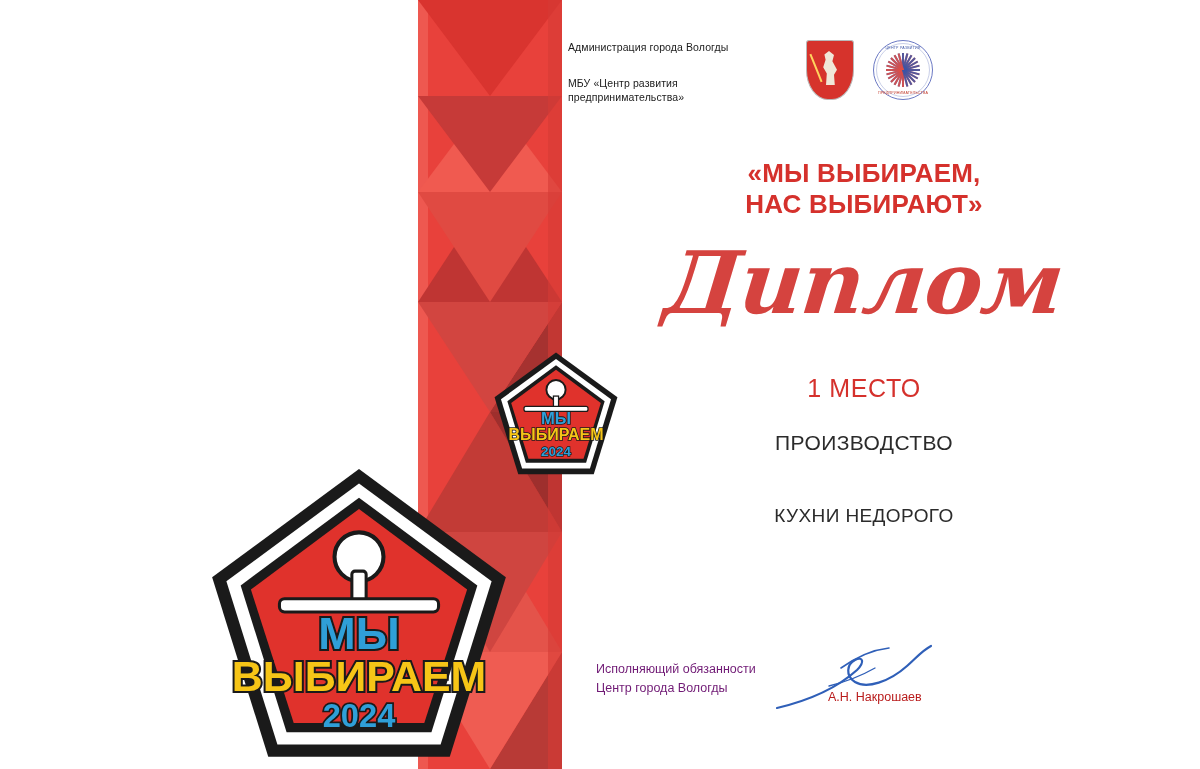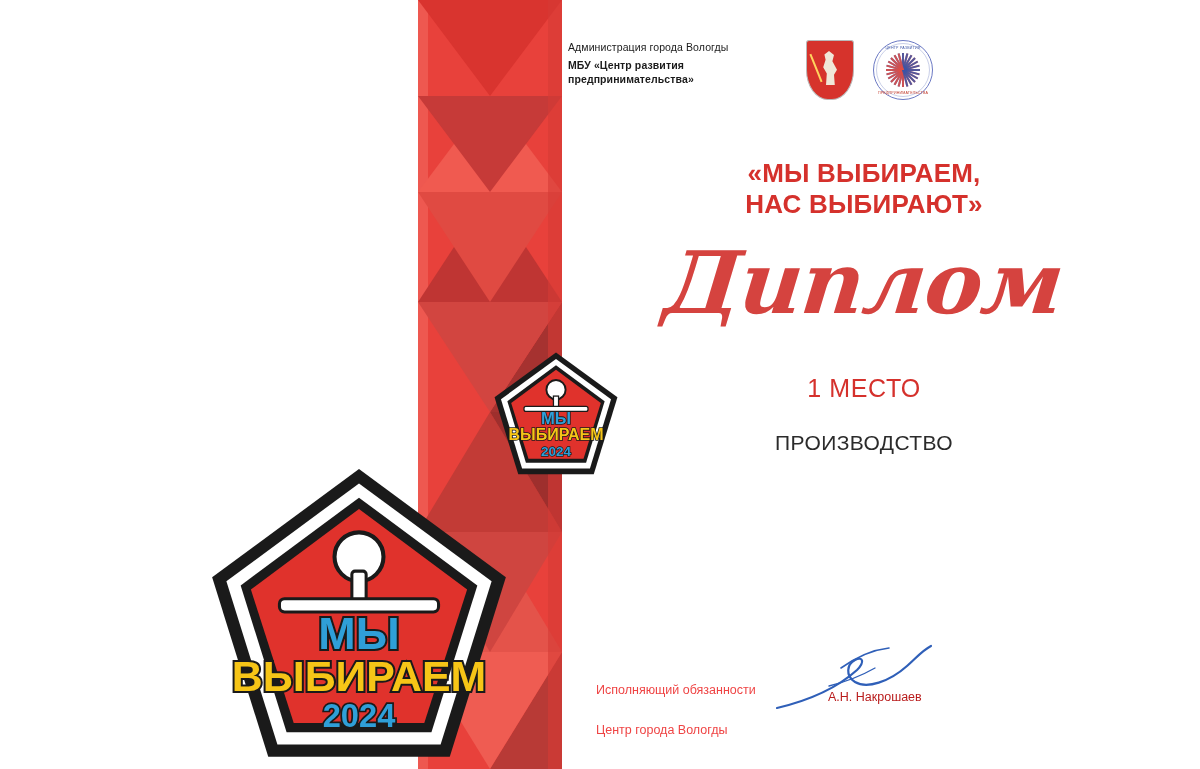--- a/index.html
+++ b/index.html
@@ -46,21 +46,21 @@
 
   
   .org-block {
     position: absolute; left: 568px; top: 40px;
     width: 200px;
   }
   .org-line {
     font-size: 10.5px; color: #1b1b1b; line-height: 14px;
     letter-spacing: .1px;
   }
-  .org-line.second { margin-top: 4px; font-weight: bold; }
+  .org-line.second { margin-top: 22px; }
 
   
   .coa {
     position: absolute; left: 806px; top: 40px;
     width: 48px; height: 60px;
   }
   .coa-shield {
     width: 48px; height: 60px;
     background: #d6332c;
     border: 1.5px solid #b9b9b9;
@@ -148,21 +148,21 @@
   }
   .winner {
     position: absolute; left: 604px; top: 505px; width: 520px;
     text-align: center;
     font-size: 19px; font-weight: 400; color: #2b2b2b;
     letter-spacing: .4px;
   }
 
   
   .sig-wrap { position:absolute; left: 596px; top: 660px; width: 420px; height: 70px; }
-  .sig-role { font-size: 12.5px; color:#ef4444; line-height: 19px; margin-top: 21px; }
+  .sig-role { font-size: 12.5px; color:#701a75; line-height: 19px; }
   .sig-name {
     position:absolute; left: 232px; top: 30px;
     font-size: 12.5px; color:#b91c1c;
   }
   .sig-ink { position:absolute; left: 175px; top: -18px; width: 190px; height: 72px; }
 
   
   .logo-small { position: absolute; left: 492px; top: 350px; width: 128px; height: 128px; }
   .logo-big   { position: absolute; left: 206px; top: 463px; width: 306px; height: 306px; }
 </style>
@@ -240,20 +240,21 @@
   </div>
 
   <div class="diploma-word">Диплом</div>
 
   <div class="place">1 МЕСТО</div>
 
   <div class="nomination">
     <div>ПРОИЗВОДСТВО</div>
   </div>
 
+  <div class="winner">КУХНИ НЕДОРОГО</div>
 
   <div class="sig-wrap">
     <div class="sig-role">Исполняющий обязанности</div>
     <div class="sig-role">Центр города Вологды</div>
     <div class="sig-name">А.Н. Накрошаев</div>
     <svg class="sig-ink" viewBox="0 0 190 72">
       <path d="M6 66 C 40 58, 66 46, 86 28 C 94 20, 92 14, 84 18 C 76 22, 74 34, 84 40 C 96 47, 118 40, 136 24 C 146 15, 152 8, 160 4" fill="none" stroke="#2f5fb8" stroke-width="2.2" stroke-linecap="round"></path>
       <path d="M70 26 C 84 16, 100 8, 118 6" fill="none" stroke="#2f5fb8" stroke-width="1.6" stroke-linecap="round"></path>
       <path d="M58 44 C 74 40, 90 34, 104 26" fill="none" stroke="#2f5fb8" stroke-width="1.3" stroke-linecap="round"></path>
     </svg>

